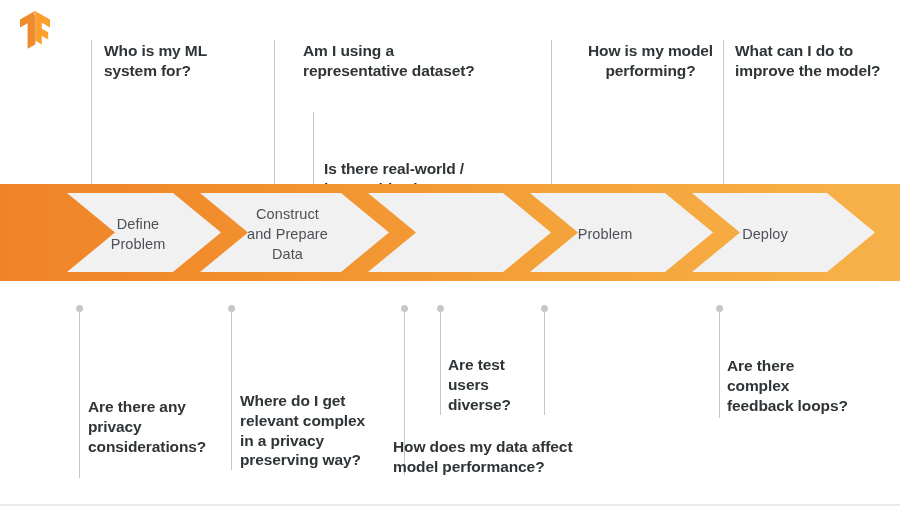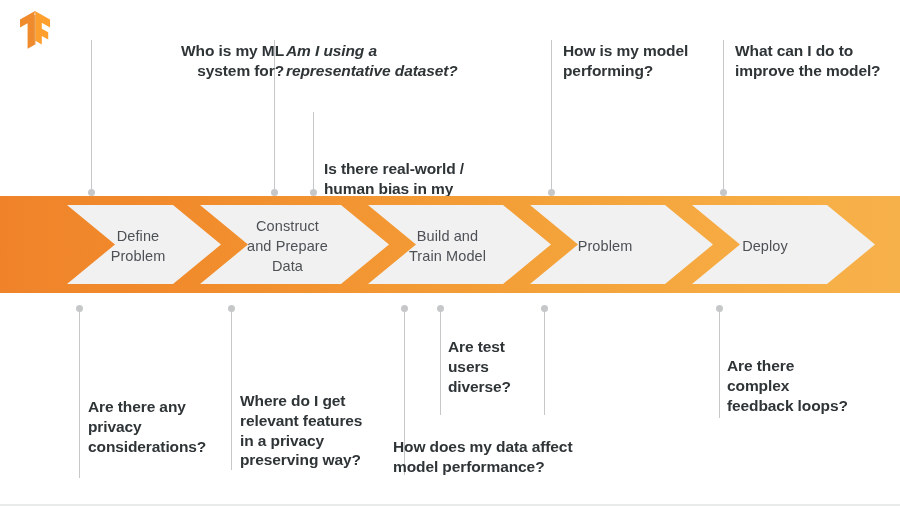--- a/index.html
+++ b/index.html
@@ -61,21 +61,21 @@
     font-weight: bold;
     line-height: 1.28;
     letter-spacing: -0.1px;
     white-space: pre-line;
   }
 
   
   #process-bar {
     position: absolute;
     left: 0;
-    top: 196px;
+    top: 184px;
     width: 900px;
     height: 97px;
     background: linear-gradient(to right, #f0832a 0%, #f18c2c 22%, #f4a23a 62%, #f7ae45 88%, #f7b14b 100%);
   }
   #process-bar-inner {
     position: absolute;
     left: 0;
     top: 0;
     width: 900px;
     height: 97px;
@@ -114,31 +114,31 @@
 
   <div class="leader" style="left:313px; top:112px; height:80px;"></div>
   <div class="dot" style="left:310px; top:189px;"></div>
 
   <div class="leader" style="left:551px; top:40px; height:152px;"></div>
   <div class="dot" style="left:548px; top:189px;"></div>
 
   <div class="leader" style="left:723px; top:40px; height:152px;"></div>
   <div class="dot" style="left:720px; top:189px;"></div>
 
-  <div class="callout" style="left:104px; top:41px; width:180px;text-align:right;">Who is my ML
+  <div class="callout" style="left:104px; top:41px; width:180px;">Who is my ML
 system for?</div>
 
-  <div class="callout" style="left:286px; top:41px; width:215px;font-style:italic;">Am I using a
+  <div class="callout" style="left:303px; top:41px; width:215px;">Am I using a
 representative dataset?</div>
 
   <div class="callout" style="left:324px; top:113px; width:185px;margin-top:46px;">Is there real-world /
 human bias in my
 data?</div>
 
-  <div class="callout" style="left:563px; top:41px; width:175px;">How is my model
+  <div class="callout" style="left:563px; top:41px; width:175px;text-align:center;">How is my model
 performing?</div>
 
   <div class="callout" style="left:735px; top:41px; width:180px;">What can I do to
 improve the model?</div>
 
   <div id="process-bar">
     <div id="process-bar-inner">
       <svg viewBox="0 0 900 97" width="900" height="97" preserveAspectRatio="none" xmlns="http://www.w3.org/2000/svg">
 
         <polygon points="67,9 173,9 221,48.5 173,88 67,88 115,48.5" fill="#f1f1f1"></polygon>
@@ -153,22 +153,20 @@
       </svg>
     </div>
 
     <div class="step-label" style="left:78px; top:30px; width:120px;">Define
 Problem</div>
 
     <div class="step-label" style="left:225px; top:20px; width:125px;">Construct
 and Prepare
 Data</div>
 
-    <div class="step-label" style="left:385px; top:30px; width:125px;">Build and
-Train Model</div>
 
     <div class="step-label" style="left:545px; top:40px; width:120px;">Problem</div>
 
     <div class="step-label" style="left:705px; top:40px; width:120px;">Deploy</div>
   </div>
 
   <div class="dot" style="left:76px; top:305px;"></div>
   <div class="leader" style="left:79px; top:310px; height:168px;"></div>
 
   <div class="dot" style="left:228px; top:305px;"></div>
@@ -184,28 +182,28 @@
   <div class="leader" style="left:544px; top:310px; height:105px;"></div>
 
   <div class="dot" style="left:716px; top:305px;"></div>
   <div class="leader" style="left:719px; top:310px; height:108px;"></div>
 
   <div class="callout" style="left:88px; top:397px; width:175px;">Are there any
 privacy
 considerations?</div>
 
   <div class="callout" style="left:240px; top:391px; width:180px;">Where do I get
-relevant features
+relevant complex
 in a privacy
 preserving way?</div>
 
   <div class="callout" style="left:393px; top:437px; width:250px;">How does my data affect
 model performance?</div>
 
-  <div class="callout" style="left:448px; top:337px; width:110px;">Are test
+  <div class="callout" style="left:448px; top:355px; width:110px;">Are test
 users
 diverse?</div>
 
 
   <div class="callout" style="left:727px; top:356px; width:175px;">Are there
 complex
 feedback loops?</div>
 
   <div id="slide-edge"></div>
 

